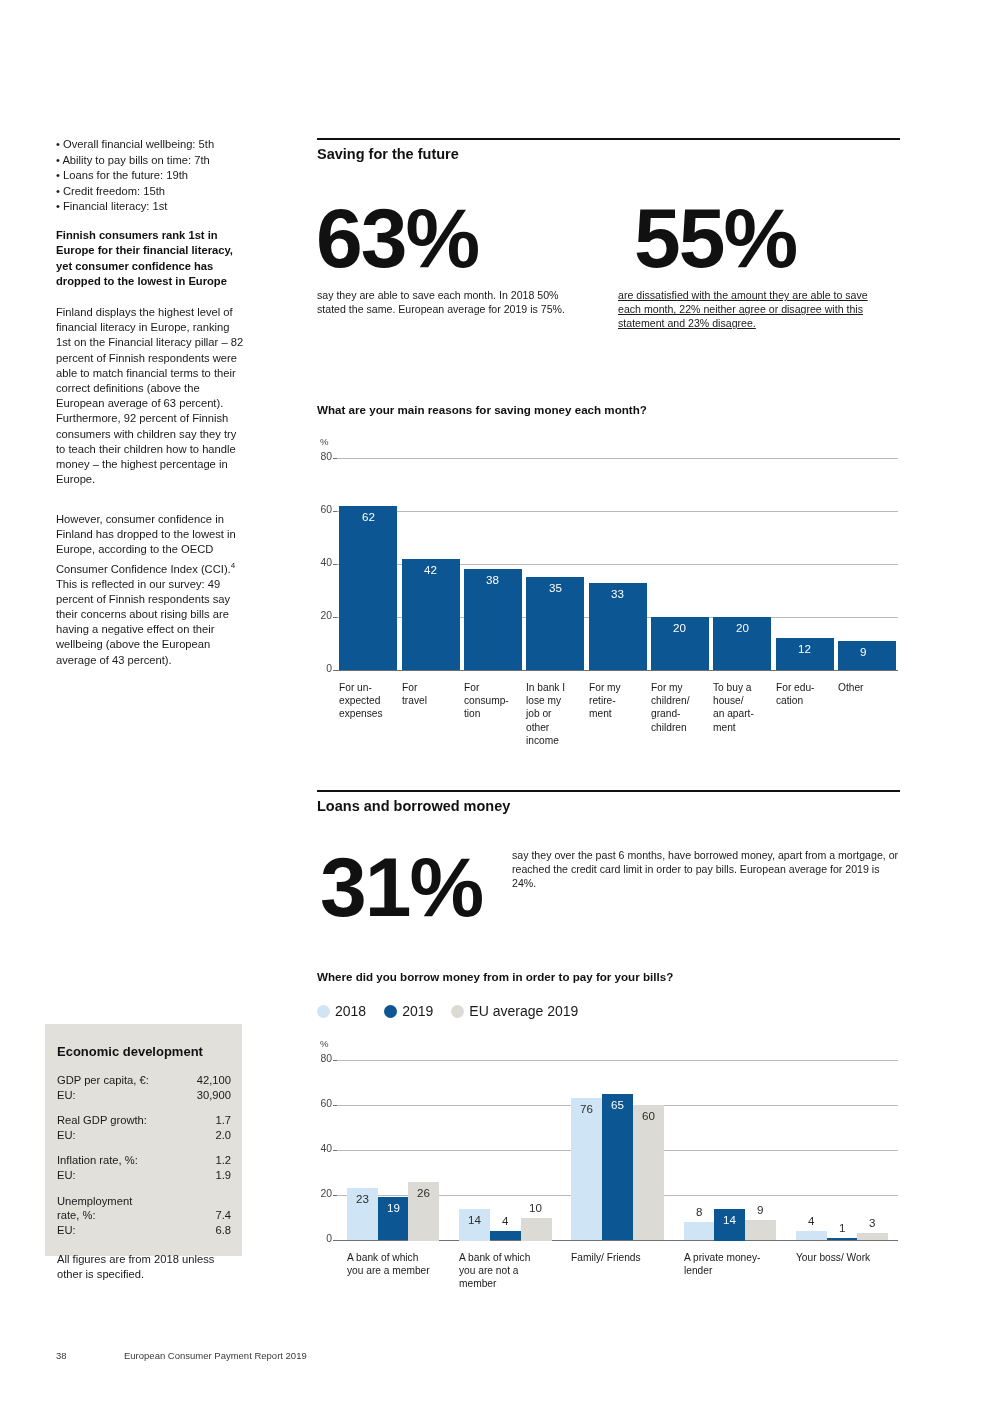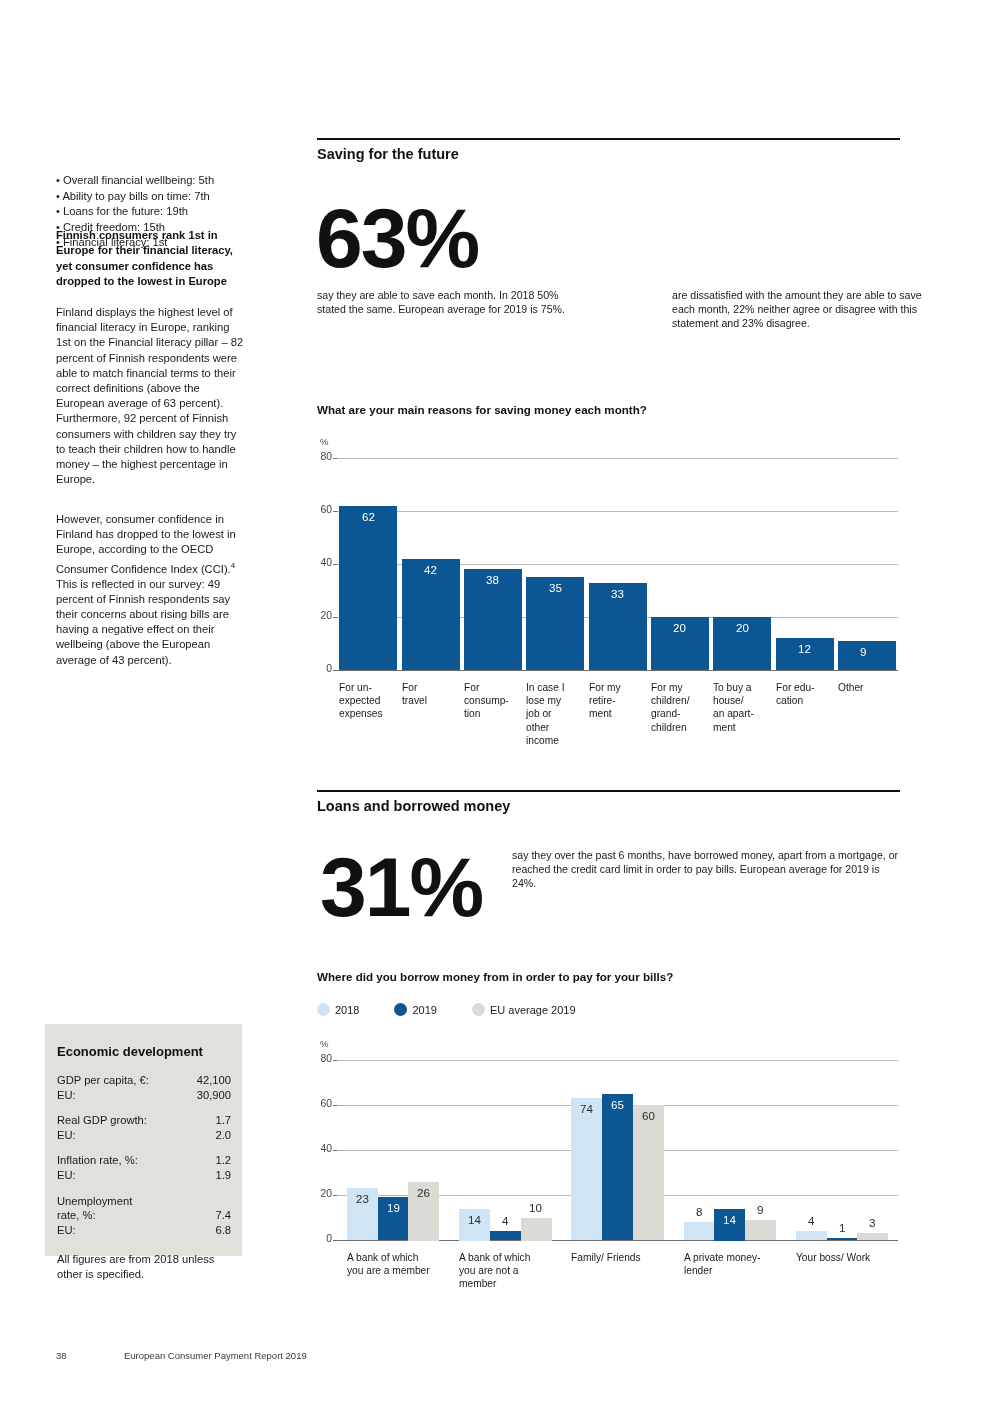--- a/index.html
+++ b/index.html
@@ -14,21 +14,21 @@
   .page{position:absolute;inset:0;}
 
   
   .country-title{
     position:absolute;left:56px;top:46px;
     font-size:62px;font-weight:bold;letter-spacing:-1.5px;
     line-height:1.0;color:#111;
   }
   .bullets{
     position:absolute;left:56px;top:137px;width:250px;
-    font-size:11.2px;line-height:15.6px;color:#1a1a1a;margin-top:36px;
+    font-size:11.2px;line-height:15.6px;color:#1a1a1a;
   }
   .bullets div{white-space:nowrap;}
   .lead{
     position:absolute;left:56px;top:228px;width:195px;
     font-size:11.2px;line-height:15.4px;font-weight:bold;color:#111;
   }
   .body-para{
     position:absolute;left:56px;width:190px;
     font-size:11.2px;line-height:15.2px;color:#1a1a1a;
   }
@@ -91,21 +91,21 @@
   .pct-unit{position:absolute;font-size:9.6px;color:#444;}
   .ytick{position:absolute;font-size:10.4px;color:#444;text-align:right;width:22px;}
   .gridline{position:absolute;height:1px;background:#b9b9b9;}
   .axisline{position:absolute;height:1px;background:#6f6f6f;}
   .bar{position:absolute;}
   .barlabel{position:absolute;font-size:11.6px;white-space:nowrap;}
   .bl-on{color:#ffffff;}
   .bl-off{color:#2c2c2c;}
   .xlab{position:absolute;font-size:10.2px;line-height:13.2px;color:#1a1a1a;}
 
-  .legend{position:absolute;display:flex;align-items:flex-end;gap:24px;font-size:11px;color:#1a1a1a;}
+  .legend{position:absolute;display:flex;align-items:flex-end;gap:7px;font-size:14px;color:#1a1a1a;}
   .legend .li{display:flex;align-items:center;gap:5px;margin-right:11px;}
   .swatch{width:13px;height:13px;border-radius:50%;display:inline-block;}
 </style>
 </head>
 <body>
 
 <div class="page">
 
 
   <div class="bullets">
@@ -175,21 +175,22 @@
     <span class="pg">38</span>
     <span class="txt">European Consumer Payment Report 2019</span>
   </div>
 
   <div class="section-rule" style="top:138px;"></div>
   <div class="section-title" style="top:146px;">Saving for the future</div>
 
   <div class="bignum" style="left:316px;top:196px;">63%</div>
   <div class="bigcaption" style="left:317px;top:288px;width:262px;">say they are able to save each month. In 2018 50% stated the same. European average for 2019 is 75%.</div>
 
-  <div class="bigcaption" style="left:672px;top:288px;width:264px;">are dissatisfied with the amount they are able to save each month, 22% neither agree or disagree with this statement and 23% disagree.</div>
+  <div class="bignum" style="left:634px;top:196px;">55%</div>
+  <div class="bigcaption" style="left:618px;top:288px;width:264px;text-decoration:underline;">are dissatisfied with the amount they are able to save each month, 22% neither agree or disagree with this statement and 23% disagree.</div>
 
   <div class="chart-question" style="top:403px;">What are your main reasons for saving money each month?</div>
 
   <div class="chart" id="chart1" style="left:0;top:0;width:992px;height:1403px;pointer-events:none;">
       <div class="pct-unit" style="left: 320px; top: 436px;">%</div>
       <div class="axisline" style="left: 337px; width: 561px; top: 670px;"></div>
       <div class="ytick" style="left: 310px; top: 663px;">0</div>
       <div class="gridline" style="left: 333px; width: 4px; top: 670px; background: rgb(111, 111, 111);"></div>
       <div class="gridline" style="left: 337px; width: 561px; top: 617px;"></div>
       <div class="ytick" style="left: 310px; top: 610px;">20</div>
@@ -219,21 +220,21 @@
       <div class="bar" style="left: 464px; top: 569px; width: 58px; height: 101px; background: rgb(11, 86, 147);"></div>
       <div class="barlabel bl-on" style="left: 486px; top: 573px;">38</div>
       <div class="xlab" style="left: 464px; top: 681px; width: 74px;">
         <div>For</div>
         <div>consump-</div>
         <div>tion</div>
       </div>
       <div class="bar" style="left: 526px; top: 577px; width: 58px; height: 93px; background: rgb(11, 86, 147);"></div>
       <div class="barlabel bl-on" style="left: 549px; top: 581px;">35</div>
       <div class="xlab" style="left: 526px; top: 681px; width: 74px;">
-        <div>In case I</div>
+        <div>In bank I</div>
         <div>lose my</div>
         <div>job or</div>
         <div>other</div>
         <div>income</div>
       </div>
       <div class="bar" style="left: 589px; top: 583px; width: 58px; height: 87px; background: rgb(11, 86, 147);"></div>
       <div class="barlabel bl-on" style="left: 611px; top: 587px;">33</div>
       <div class="xlab" style="left: 589px; top: 681px; width: 74px;">
         <div>For my</div>
         <div>retire-</div>
@@ -323,21 +324,21 @@
       <div class="bar" style="left: 490px; top: 1231px; width: 31px; height: 9px; background: rgb(11, 86, 147);"></div>
       <div class="barlabel bl-off" style="left: 502px; top: 1214px;">4</div>
       <div class="bar" style="left: 521px; top: 1218px; width: 31px; height: 23px; background: rgb(220, 218, 212);"></div>
       <div class="barlabel bl-off" style="left: 529px; top: 1201px;">10</div>
       <div class="xlab" style="left: 459px; top: 1251px; width: 124px;">
         <div>A bank of which</div>
         <div>you are not a</div>
         <div>member</div>
       </div>
       <div class="bar" style="left: 571px; top: 1098px; width: 31px; height: 142px; background: rgb(207, 229, 245);"></div>
-      <div class="barlabel bl-off" style="left: 580px; top: 1102px;">74</div>
+      <div class="barlabel bl-off" style="left: 580px; top: 1102px;">76</div>
       <div class="bar" style="left: 602px; top: 1094px; width: 31px; height: 146px; background: rgb(11, 86, 147);"></div>
       <div class="barlabel bl-on" style="left: 611px; top: 1098px;">65</div>
       <div class="bar" style="left: 633px; top: 1105px; width: 31px; height: 135px; background: rgb(220, 218, 212);"></div>
       <div class="barlabel bl-off" style="left: 642px; top: 1109px;">60</div>
       <div class="xlab" style="left: 571px; top: 1251px; width: 144px;">
         <div>Family/ Friends</div>
       </div>
       <div class="bar" style="left: 684px; top: 1222px; width: 31px; height: 18px; background: rgb(207, 229, 245);"></div>
       <div class="barlabel bl-off" style="left: 696px; top: 1205px;">8</div>
       <div class="bar" style="left: 714px; top: 1209px; width: 31px; height: 32px; background: rgb(11, 86, 147);"></div>

